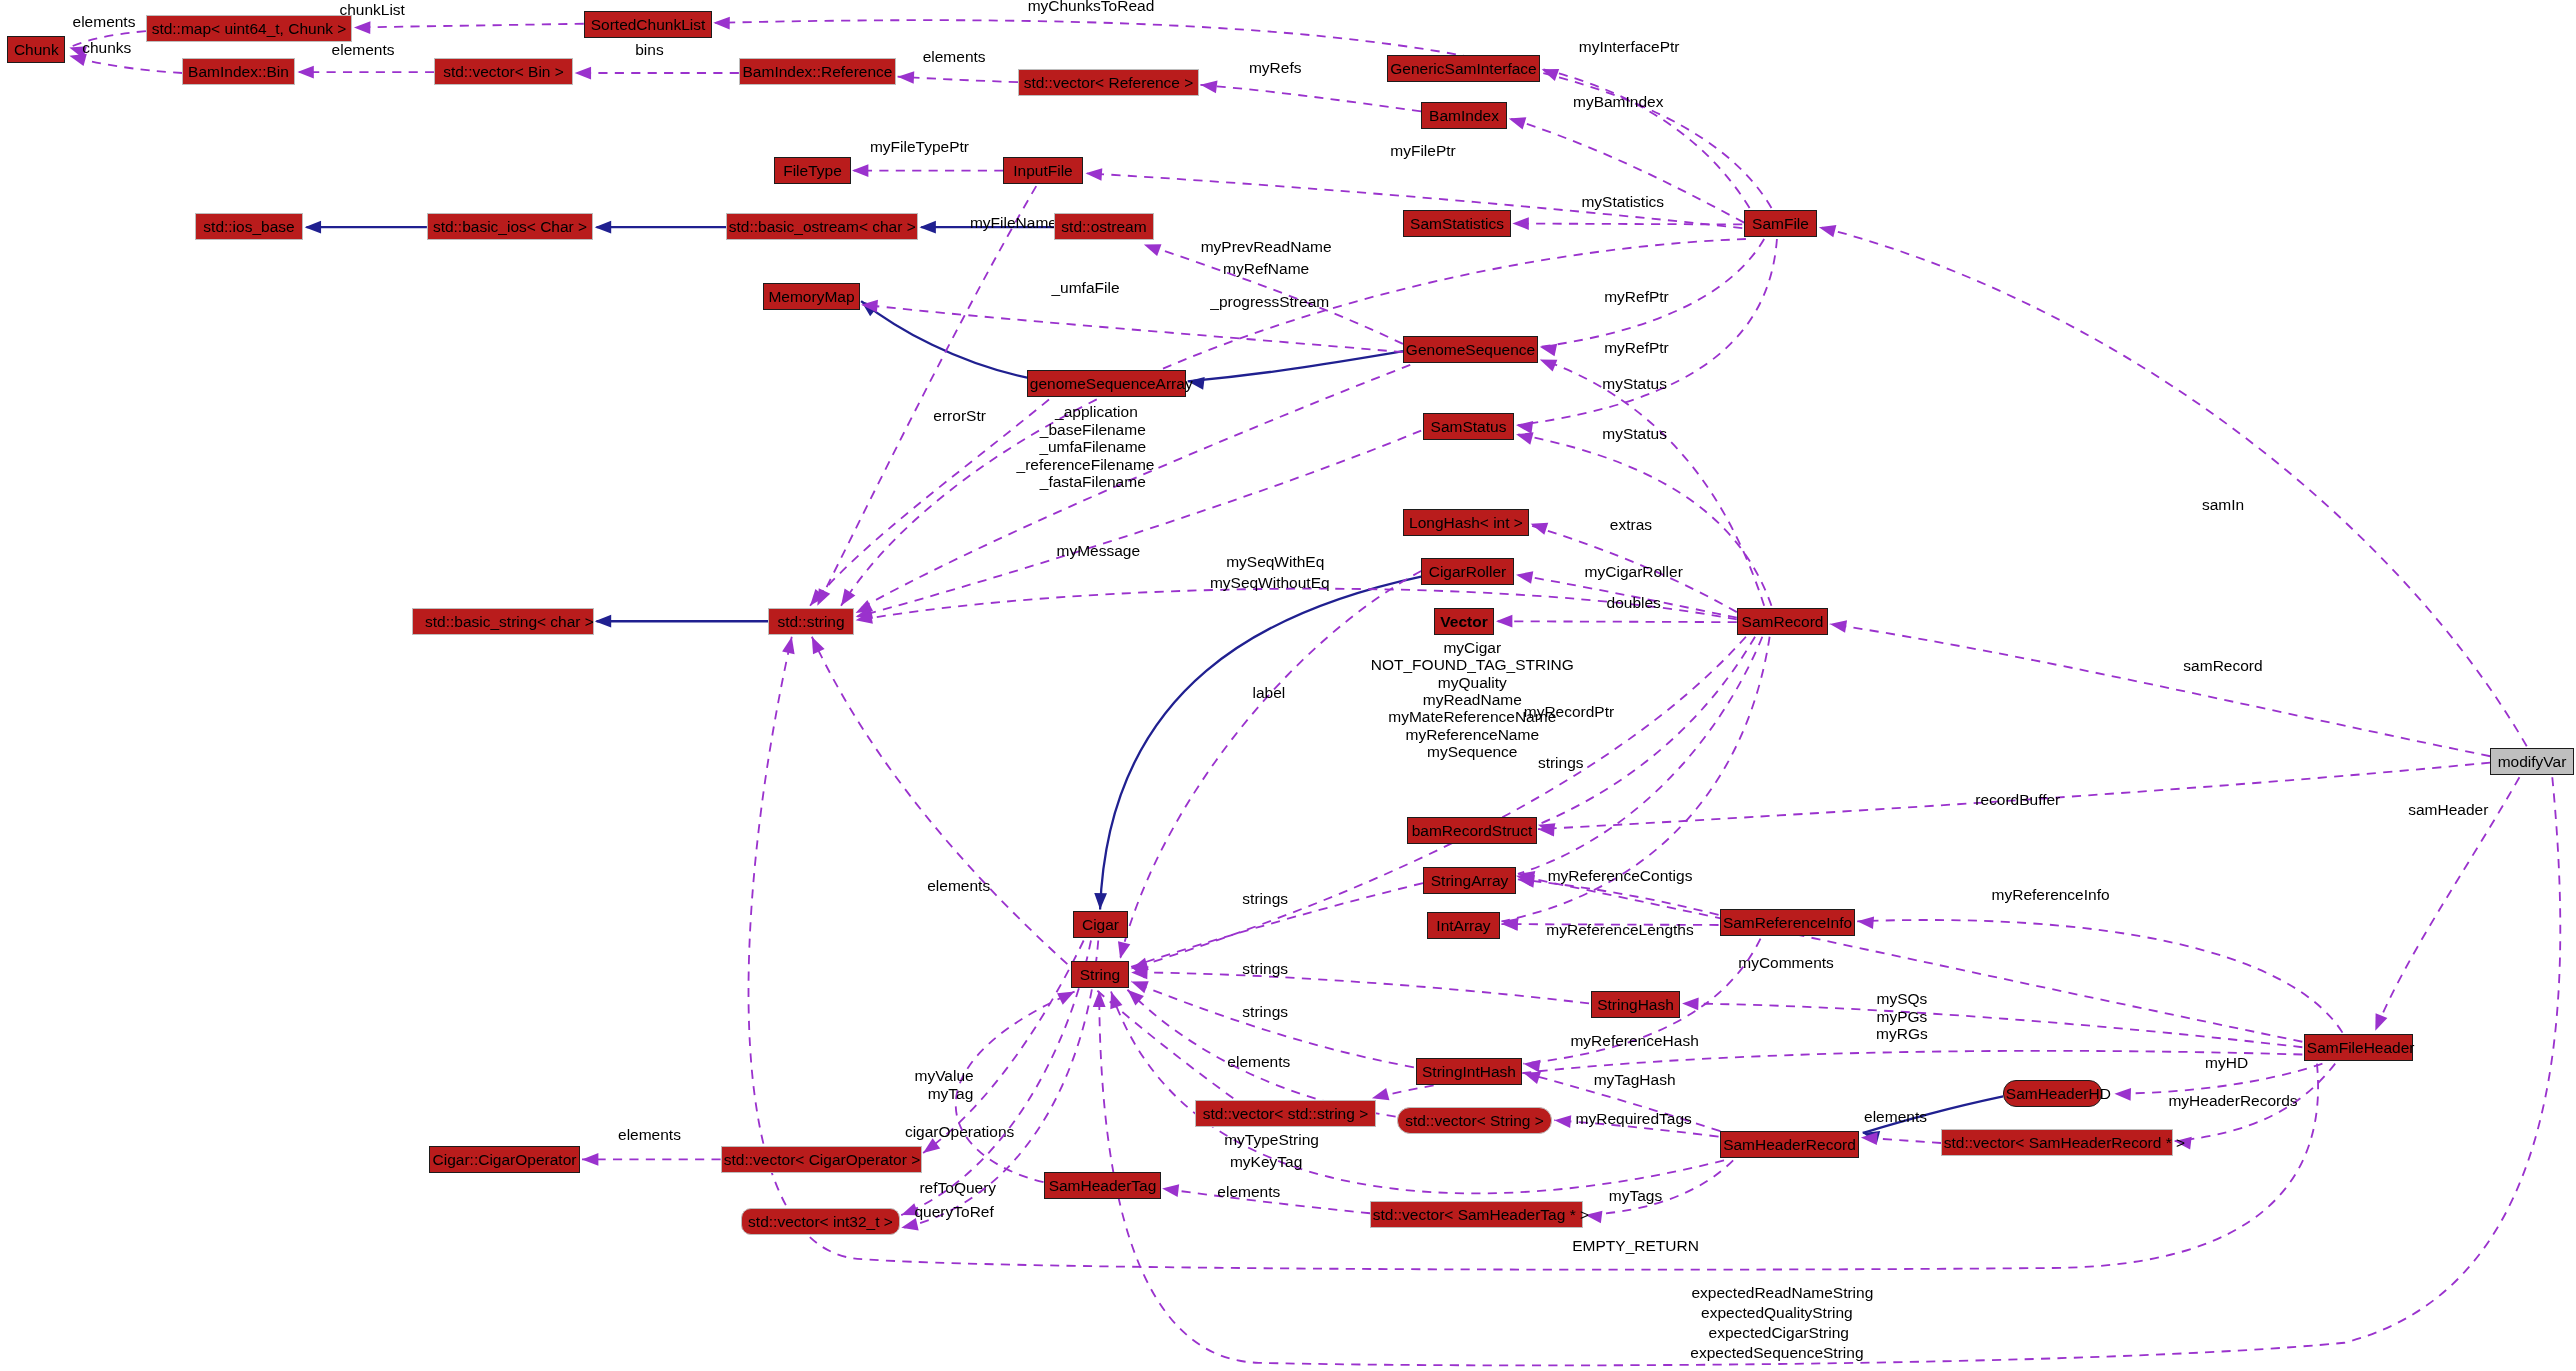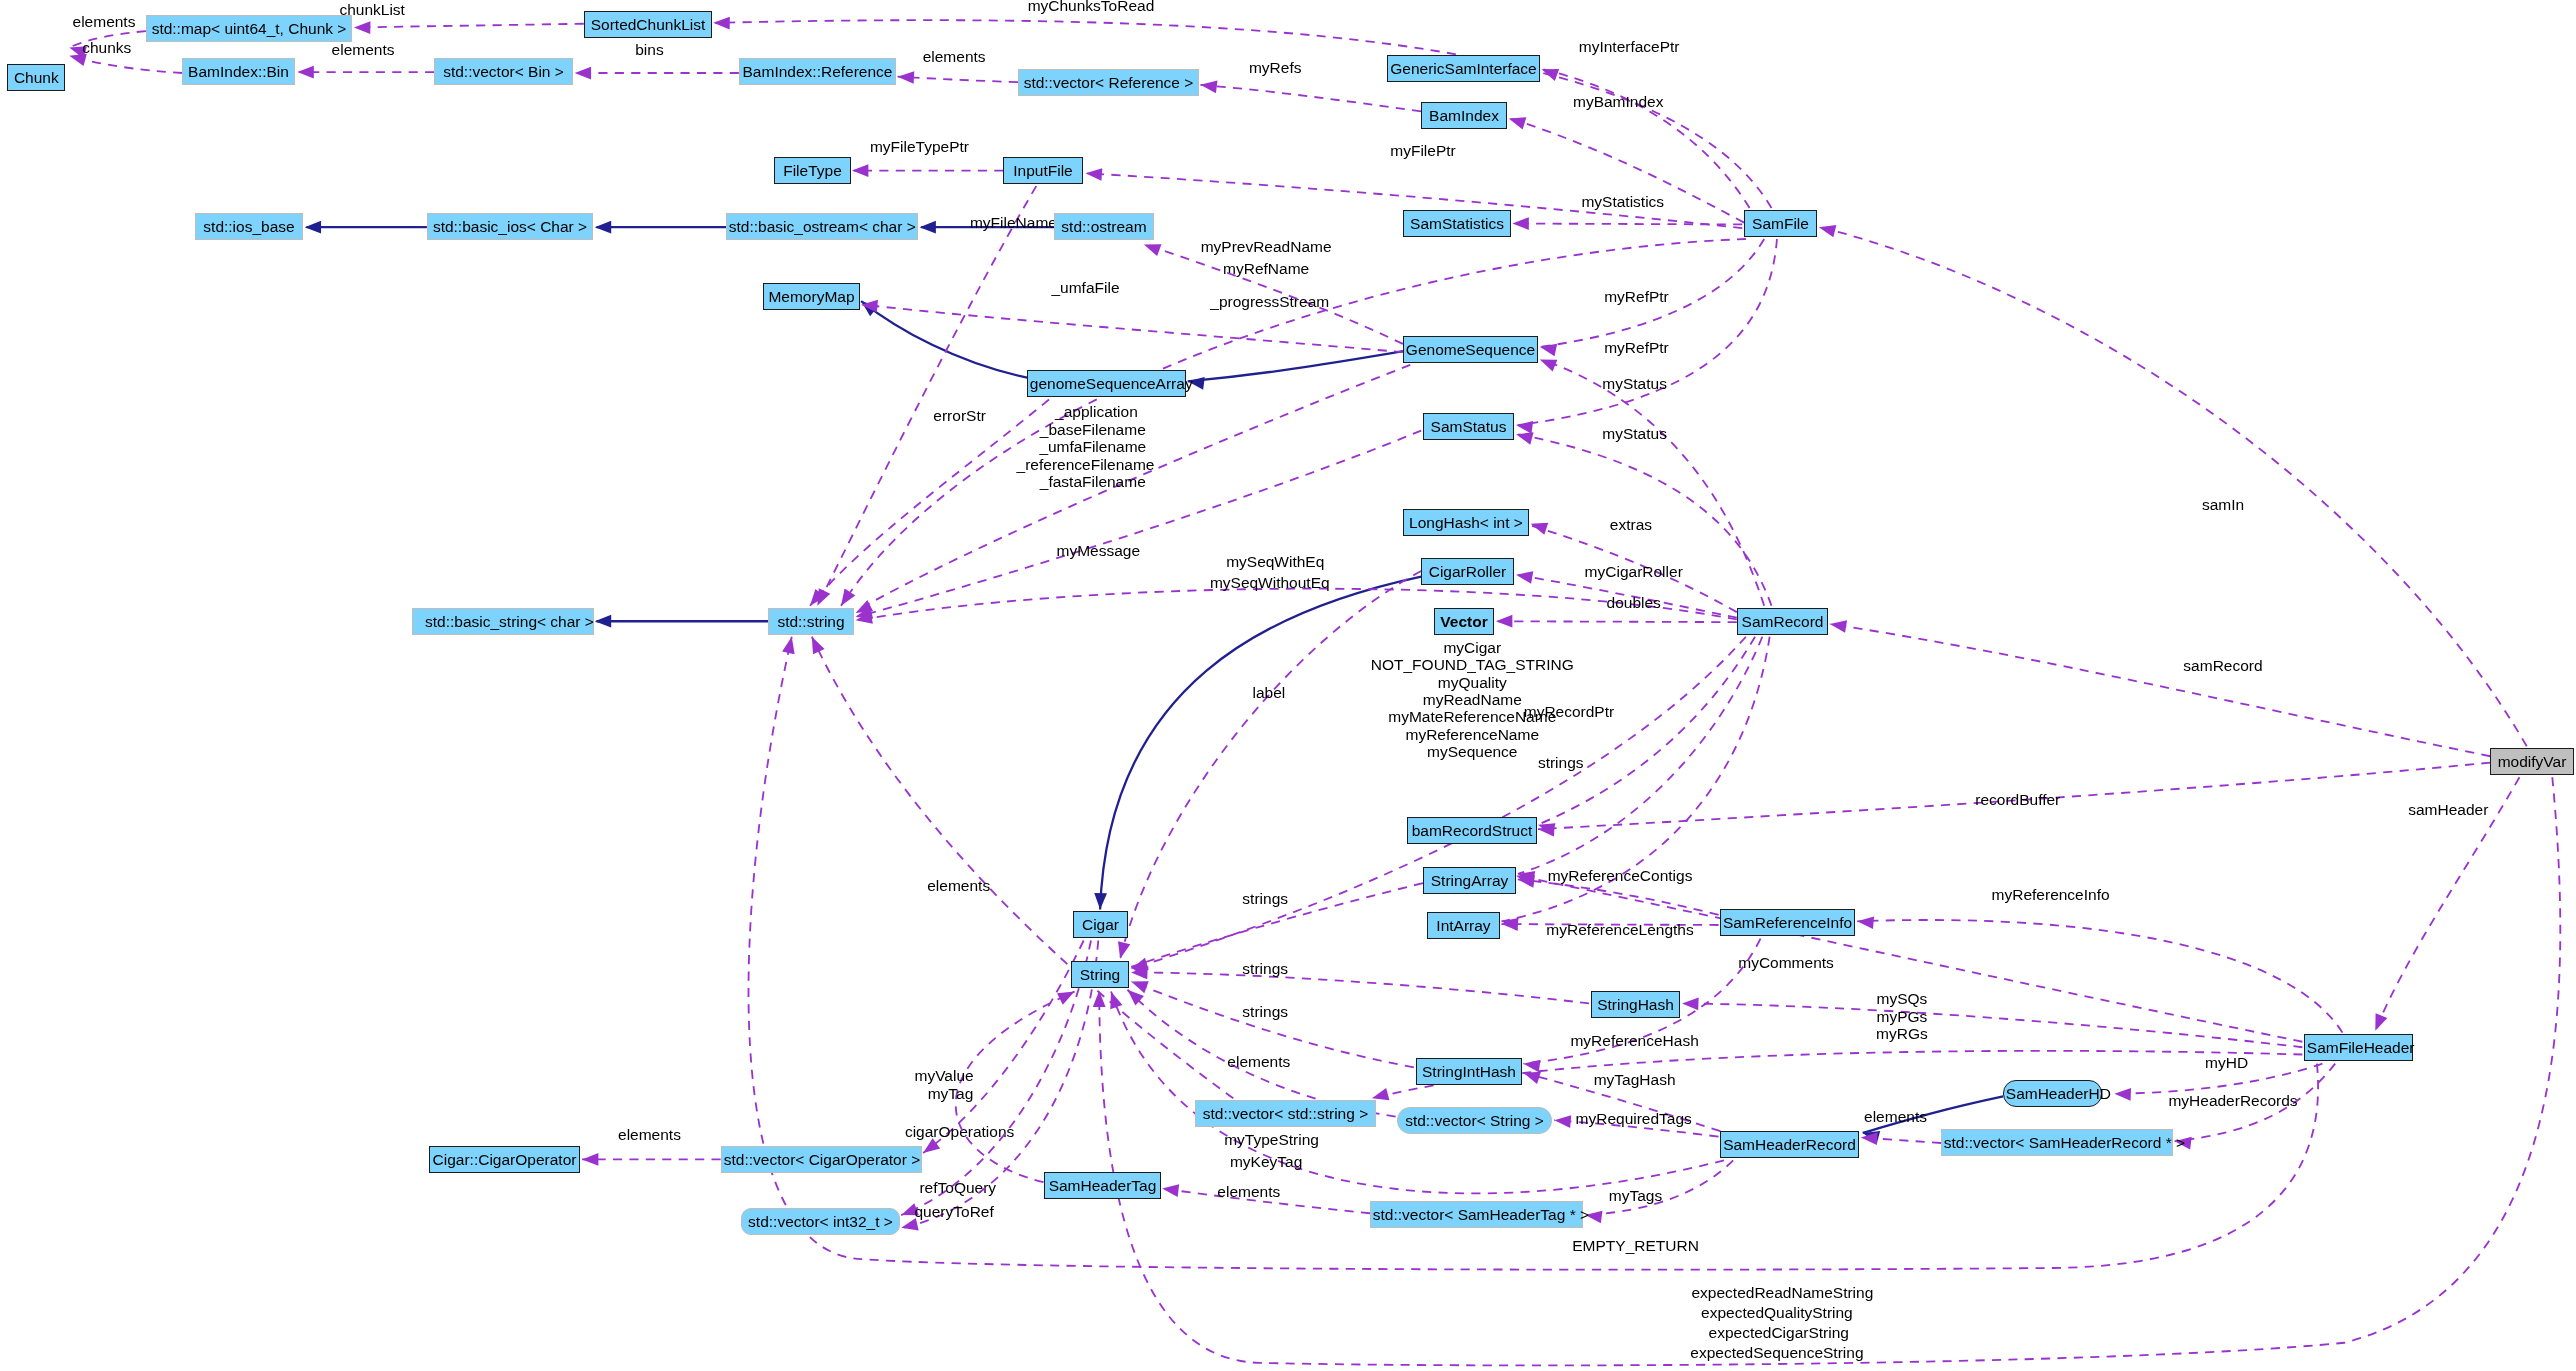--- a/index.html
+++ b/index.html
@@ -1,20 +1,20 @@
 <!DOCTYPE html>
 <html style="font-size:14.6px"><head>
 <meta charset="utf-8">
 <style>
   html,body{margin:0;padding:0;background:#fff;}
   #stage{position:relative;width:2576px;height:1372px;background:#fff;overflow:hidden;
          font-family:"Liberation Sans",sans-serif;}
   #edges{position:absolute;left:0;top:0;}
   .node{position:absolute;height:27px;line-height:25.5px;box-sizing:border-box;text-align:center;
-        background:#7dd3fc;border:1.8px solid #1c1c1c;font-size:15.5px;color:#000;white-space:nowrap;
+        background:#b91c1c;border:1.8px solid #1c1c1c;font-size:15.5px;color:#000;white-space:nowrap;
         padding:0 1.8px;}
   .node.t{border:1.4px solid #bdbdbd;}
   .node.h{background:#bfbfbf;border:1.8px solid #1c1c1c;}
   .edge-label{font-size:17px;fill:#000;}
 </style>
 </head>
 <body>
 
 <div id="stage">
   <svg id="edges" width="2576" height="1372" viewBox="0 0 2824 1504">
@@ -239,21 +239,21 @@
       <polygon points="1218,1087 1230.5,1101.7 1217.2,1106.3" fill="#9a32cd"></polygon>
       <text x="1394" y="1255" text-anchor="middle" class="edge-label">myTypeString</text>
       <text x="1388" y="1279" text-anchor="middle" class="edge-label">myKeyTag</text>
       <path d="M1558,626 C1420,700 1270,880 1228,1051" fill="none" stroke="#9a32cd" stroke-width="2" stroke-dasharray="10,8"></path>
       <polygon points="1228,1051 1225.6,1031.8 1239.1,1035.2" fill="#9a32cd"></polygon>
       <text x="1391" y="765" text-anchor="middle" class="edge-label">label</text>
       <path d="M2524,1156 C2180,1146 1700,1152 1506,1204" fill="none" stroke="#9a32cd" stroke-width="2" stroke-dasharray="10,8"></path>
       <polygon points="1504,1204 1519.6,1192.6 1523.2,1206.1" fill="#9a32cd"></polygon>
     </svg>
   <div id="nodes">
-      <div class="node c" style="left: 7.3px; top: 36px; width: 58px; margin-top: 28px;">Chunk</div>
+      <div class="node c" style="left: 7.3px; top: 36px; width: 58px;">Chunk</div>
       <div class="node t" style="left: 146px; top: 14.6px; width: 206px;">std::map&lt; uint64_t, Chunk &gt;</div>
       <div class="node c" style="left: 584px; top: 11px; width: 128px;">SortedChunkList</div>
       <div class="node t" style="left: 182px; top: 58px; width: 113px;">BamIndex::Bin</div>
       <div class="node t" style="left: 434px; top: 58px; width: 139px;">std::vector&lt; Bin &gt;</div>
       <div class="node t" style="left: 739px; top: 58px; width: 157px;">BamIndex::Reference</div>
       <div class="node t" style="left: 1018px; top: 69px; width: 181px;">std::vector&lt; Reference &gt;</div>
       <div class="node c" style="left: 1387px; top: 55px; width: 153px;">GenericSamInterface</div>
       <div class="node c" style="left: 1421px; top: 102px; width: 86px;">BamIndex</div>
       <div class="node c" style="left: 774px; top: 157px; width: 77px;">FileType</div>
       <div class="node c" style="left: 1003px; top: 157px; width: 80px;">InputFile</div>

